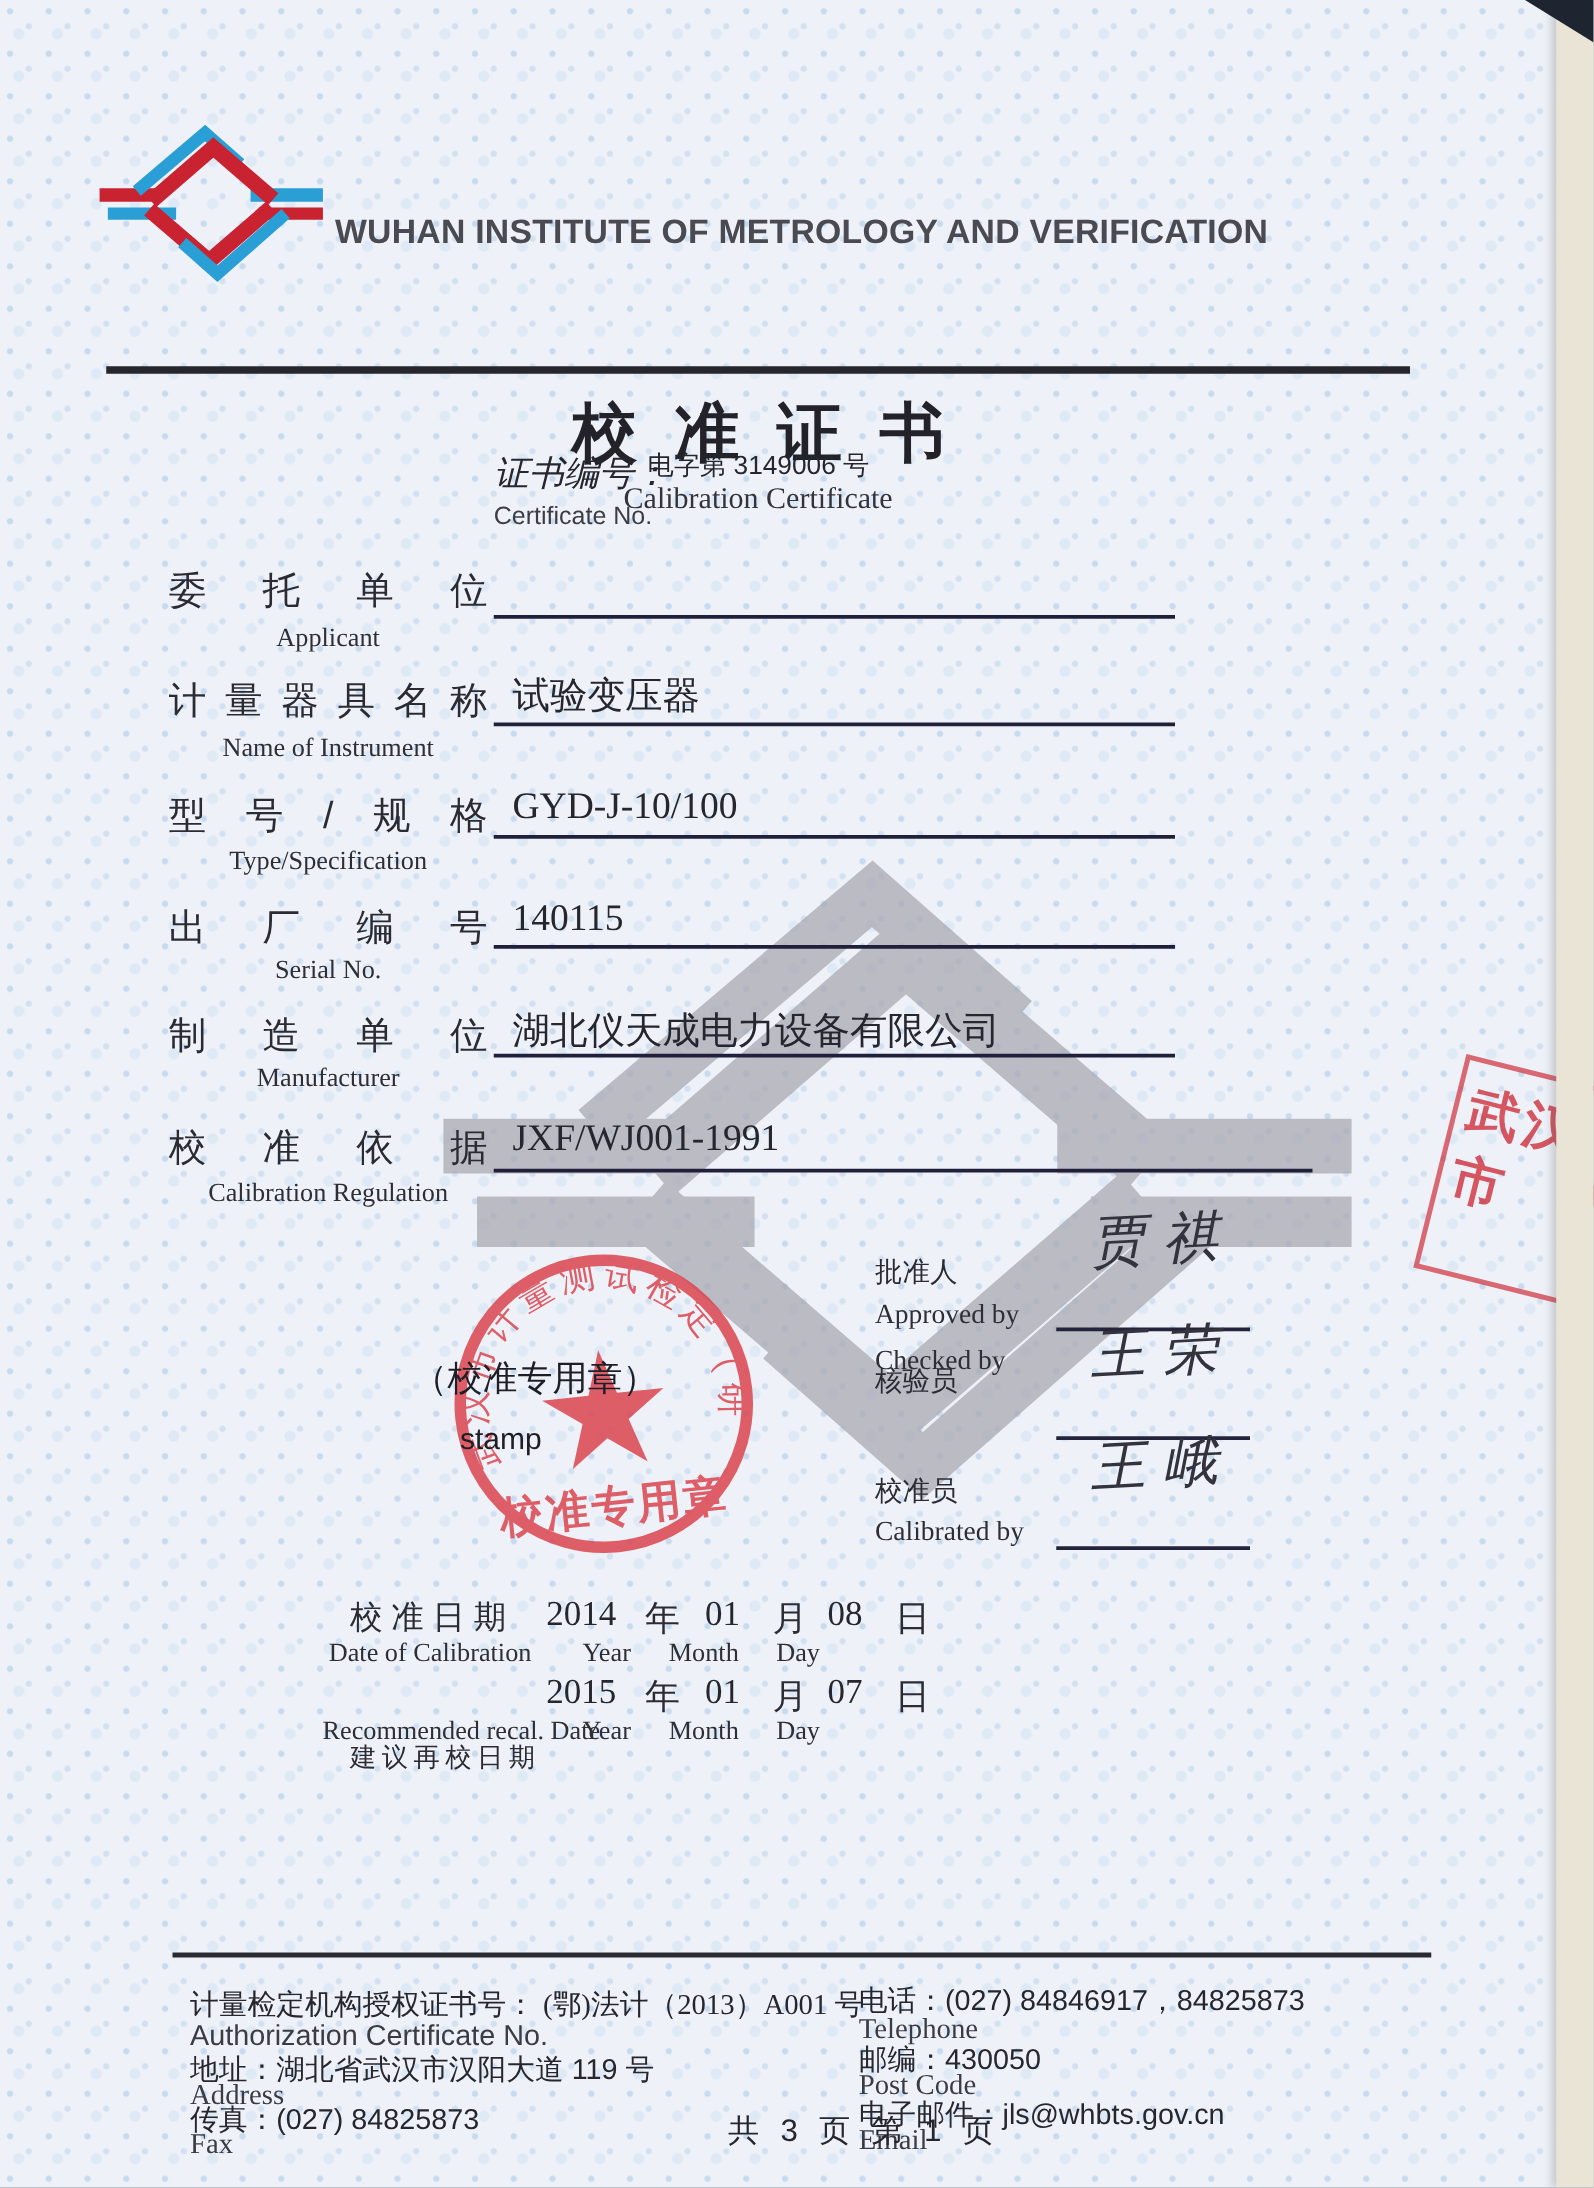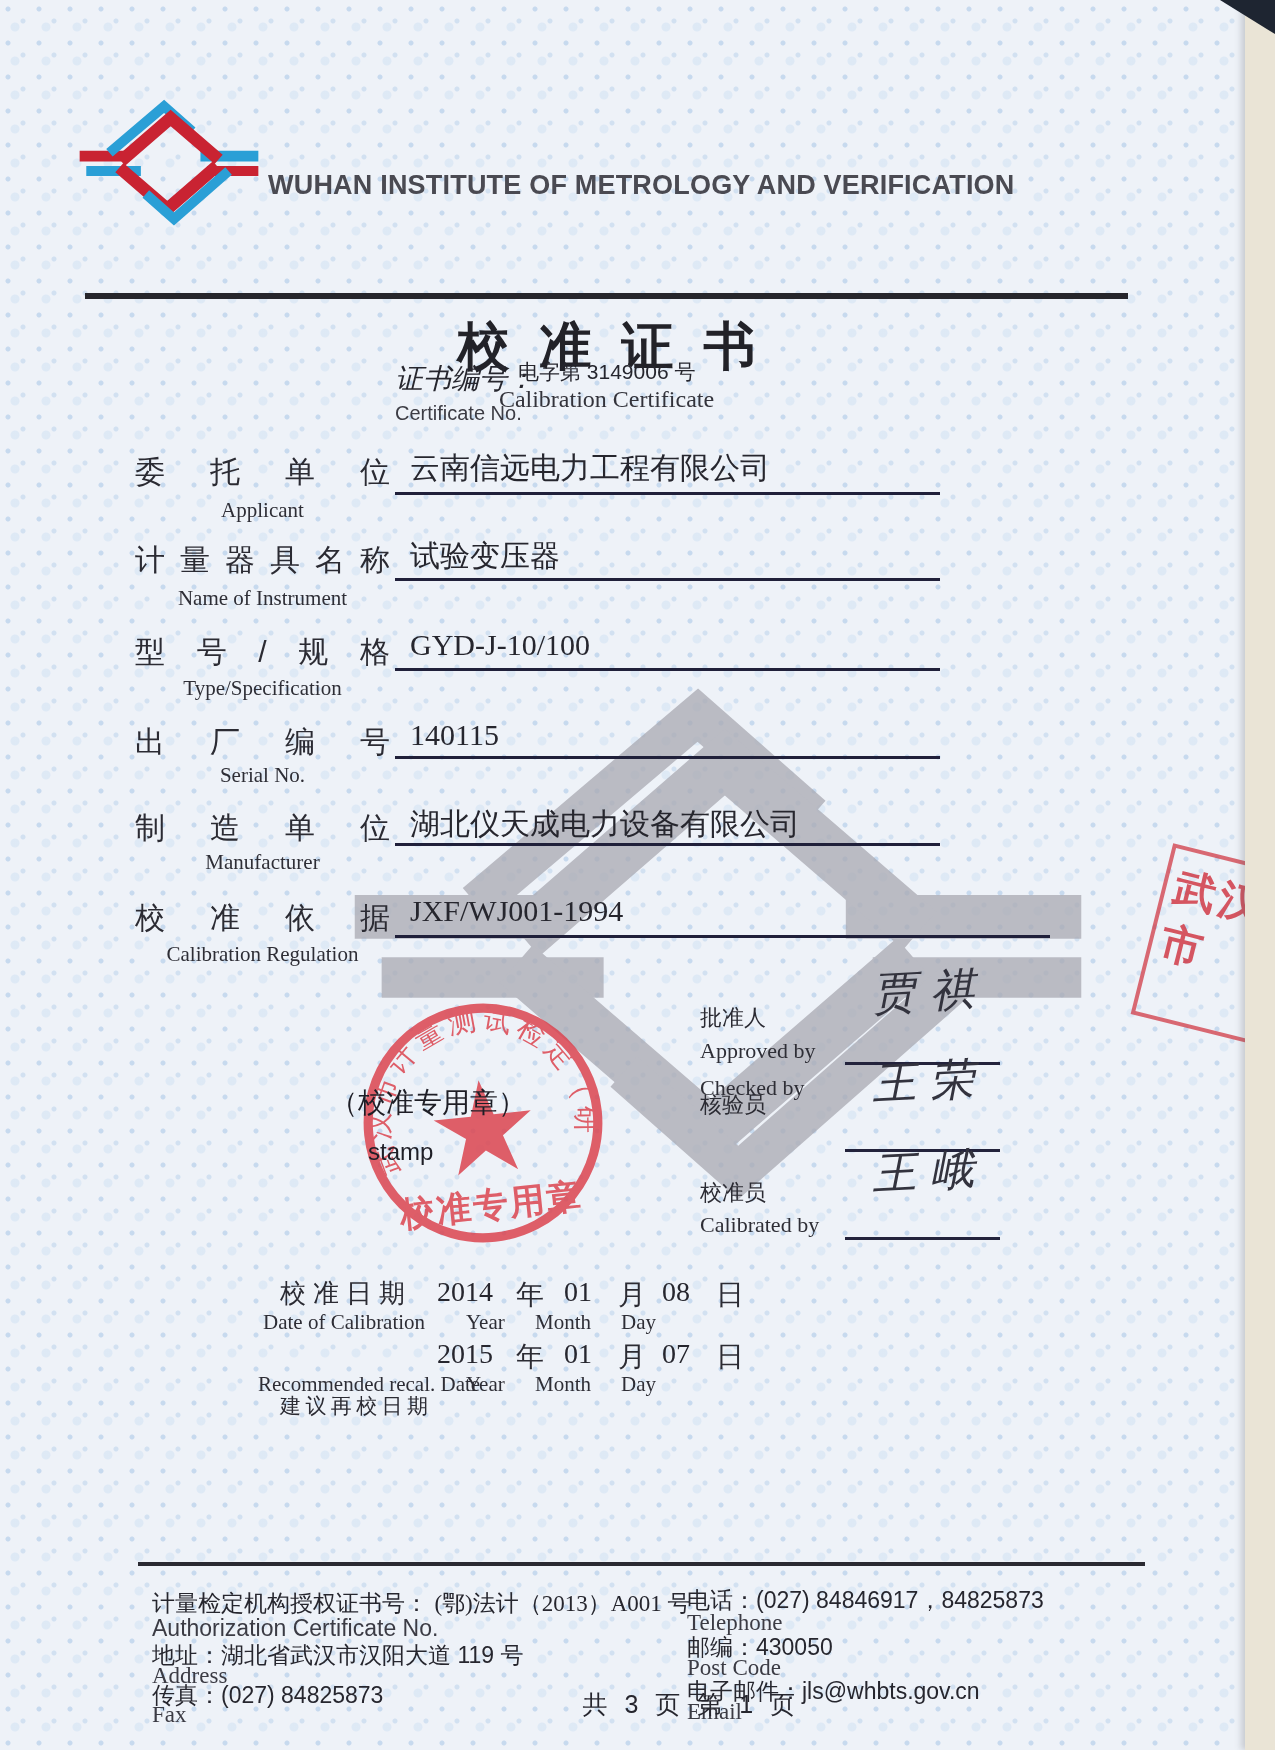--- a/index.html
+++ b/index.html
@@ -99,21 +99,20 @@
   <div class="abs rule-top"></div>
 
   <div class="abs title-cn">校准证书</div>
   <div class="abs title-en serif">Calibration Certificate</div>
 
   <div class="abs certno-cn">证书编号：</div>
   <div class="abs certno-val">电字第 3149006 号</div>
   <div class="abs certno-en">Certificate No.</div>
 
   <div class="abs flabel" style="top:452px">委托单位</div>
-  <div class="abs fval serif" style="top:448px">云南信远电力工程有限公司</div>
   <div class="abs fline" style="top:492px;width:545px"></div>
   <div class="abs fen serif" style="top:498px">Applicant</div>
 
   <div class="abs flabel" style="top:540px">计量器具名称</div>
   <div class="abs fval serif" style="top:536px">试验变压器</div>
   <div class="abs fline" style="top:578px;width:545px"></div>
   <div class="abs fen serif" style="top:586px">Name of Instrument</div>
 
   <div class="abs flabel" style="top:632px">型号/规格</div>
   <div class="abs fval serif" style="top:628px">GYD-J-10/100</div>
@@ -124,21 +123,21 @@
   <div class="abs fval serif" style="top:718px">140115</div>
   <div class="abs fline" style="top:756px;width:545px"></div>
   <div class="abs fen serif" style="top:763px">Serial No.</div>
 
   <div class="abs flabel" style="top:808px">制造单位</div>
   <div class="abs fval serif" style="top:804px">湖北仪天成电力设备有限公司</div>
   <div class="abs fline" style="top:843px;width:545px"></div>
   <div class="abs fen serif" style="top:850px">Manufacturer</div>
 
   <div class="abs flabel" style="top:898px">校准依据</div>
-  <div class="abs fval serif" style="top:894px">JXF/WJ001-1994</div>
+  <div class="abs fval serif" style="top:894px">JXF/WJ001-1991</div>
   <div class="abs fline" style="top:935px;width:655px"></div>
   <div class="abs fen serif" style="top:942px">Calibration Regulation</div>
 
   <div class="abs sig" style="top:962px">贾祺</div>
   <div class="abs slabel" style="top:1003px">批准人</div>
   <div class="abs sen serif" style="top:1038px">Approved by</div>
   <div class="abs sline" style="top:1062px"></div>
 
   <div class="abs sig" style="top:1052px">王荣</div>
   <div class="abs slabel" style="top:1090px">核验员</div>

